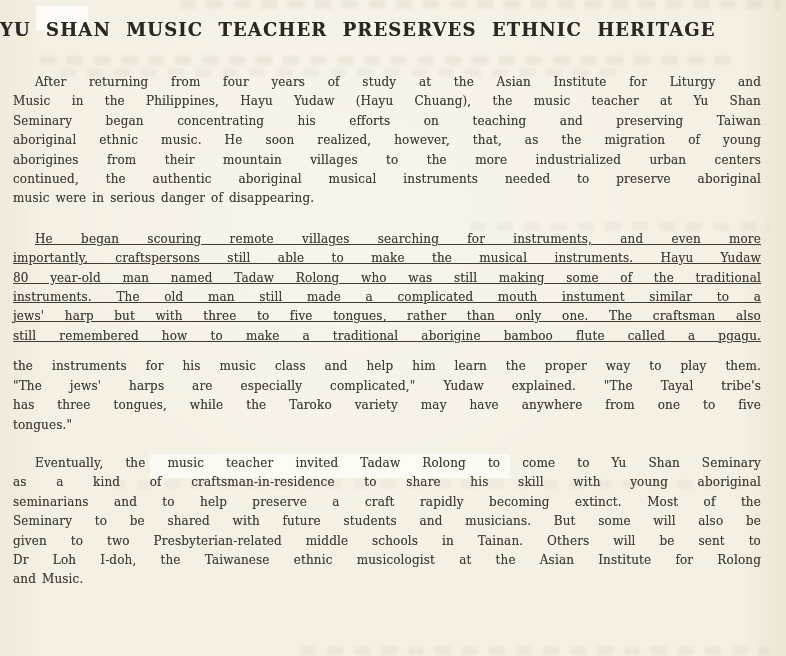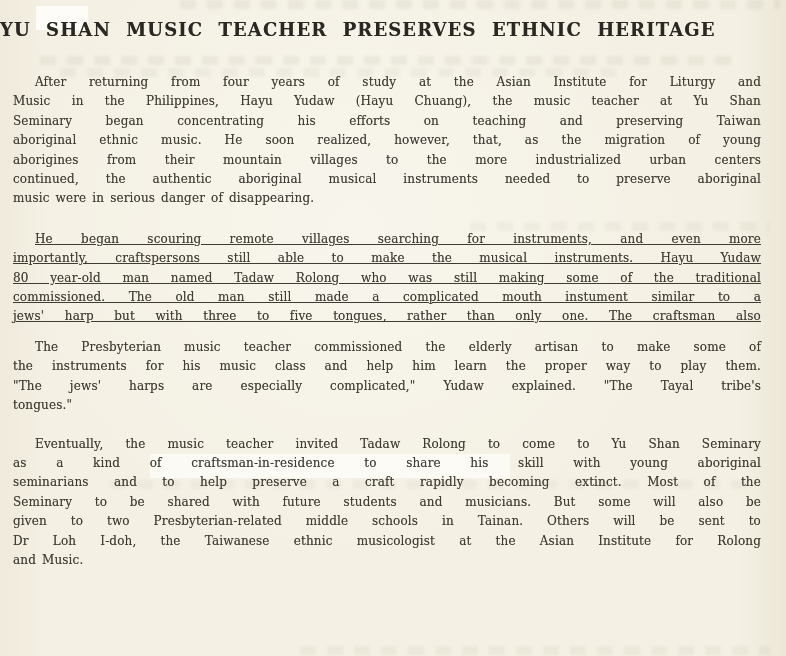--- a/index.html
+++ b/index.html
@@ -77,27 +77,28 @@
         <div class="line">Seminary began concentrating his efforts on teaching and preserving Taiwan</div>
         <div class="line">aboriginal ethnic music.  He soon realized, however, that, as the migration of young</div>
         <div class="line">aborigines from their mountain villages to the more industrialized urban centers</div>
         <div class="line">continued, the authentic aboriginal musical instruments needed to preserve aboriginal</div>
         <div class="line short">music were in serious danger of disappearing.</div>
       </div>
       <div class="para">
         <div class="line first">He began scouring remote villages searching for instruments, and even more</div>
         <div class="line">importantly, craftspersons still able to make the musical instruments.  Hayu Yudaw</div>
         <div class="line">80 year-old man named Tadaw Rolong who was still making some of the traditional</div>
-        <div class="line">commissioned.  The old man still made a complicated mouth instument similar to a</div>
+        <div class="line">instruments.  The old man still made a complicated mouth instument similar to a</div>
         <div class="line">jews' harp but with three to five tongues, rather than only one.  The craftsman also</div>
+        <div class="line">still remembered how to make a traditional aborigine bamboo flute called a pgagu.</div>
       </div>
       <div class="para">
-        <div class="line first">The Presbyterian music teacher commissioned the elderly artisan to make some of</div>
         <div class="line">the instruments for his music class and help him learn the proper way to play them.</div>
         <div class="line">"The jews' harps are especially complicated," Yudaw explained.  "The Tayal tribe's</div>
+        <div class="line">has three tongues, while the Taroko variety may have anywhere from one to five</div>
         <div class="line short">tongues."</div>
       </div>
       <div class="para">
         <div class="line first">Eventually, the music teacher invited Tadaw Rolong to come to Yu Shan Seminary</div>
         <div class="line">as a kind of craftsman-in-residence to share his skill with young aboriginal</div>
         <div class="line">seminarians and to help preserve a craft rapidly becoming extinct.  Most of the</div>
         <div class="line">Seminary to be shared with future students and musicians.  But some will also be</div>
         <div class="line">given to two Presbyterian-related middle schools in Tainan.  Others will be sent to</div>
         <div class="line">Dr Loh I-doh, the Taiwanese ethnic musicologist at the Asian Institute for Rolong</div>
         <div class="line short">and Music.</div>

